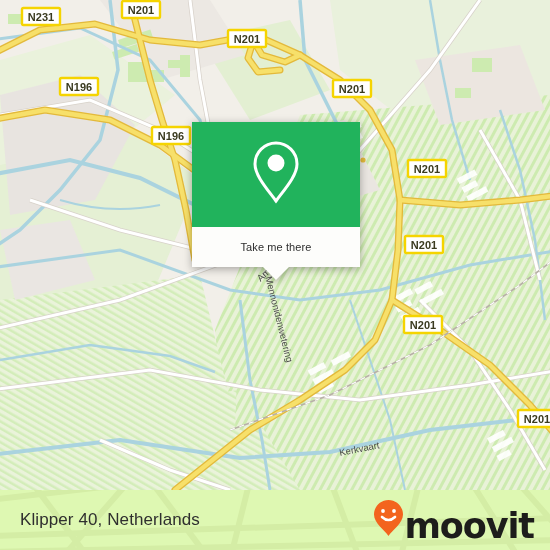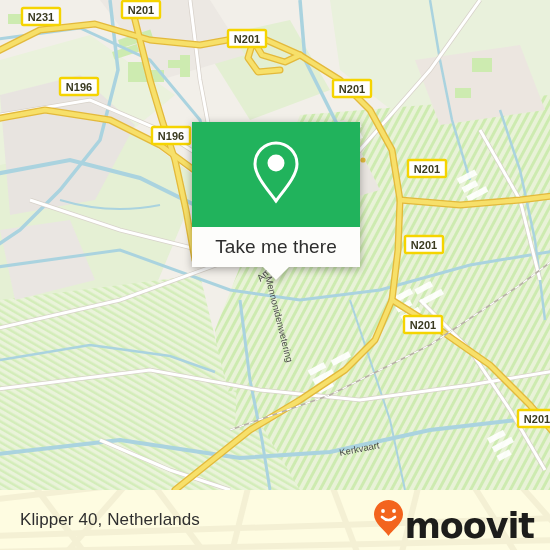--- a/index.html
+++ b/index.html
@@ -67,21 +67,21 @@
   #popup-action {
     position: relative;
     width: 168px;
     height: 40px;
     background: #fdfdfb;
     display: flex;
     align-items: center;
     justify-content: center;
   }
   #popup-action-label {
-    font-size: 19px;
+    font-size: 11px;
     color: #2e2e2e;
     letter-spacing: 0.1px;
   }
   #popup-tail {
     position: absolute;
     left: 50%;
     bottom: -13px;
     margin-left: -13px;
     width: 0; height: 0;
     border-left: 13px solid transparent;
@@ -89,21 +89,21 @@
     border-top: 13px solid #fdfdfb;
   }
 
   
   #footer {
     position: absolute;
     left: 0;
     top: 490px;
     width: 550px;
     height: 60px;
-    background: #fef9c3;
+    background: #bef264;
     overflow: hidden;
   }
   #footer-watermark {
     position: absolute;
     left: 0; top: 0;
     width: 550px; height: 60px;
     opacity: 0.5;
   }
   #footer-title {
     position: absolute;

